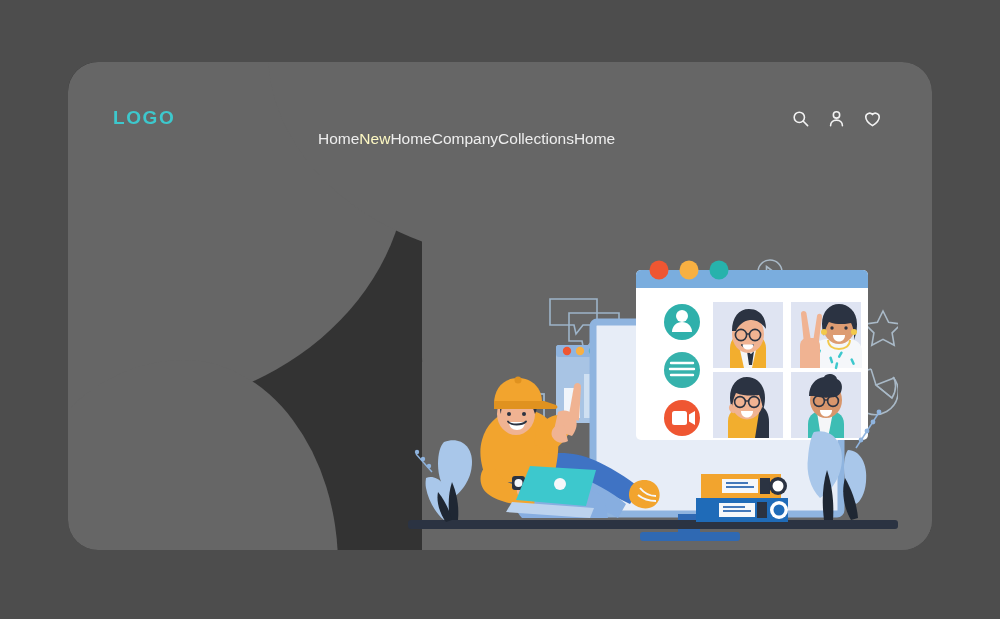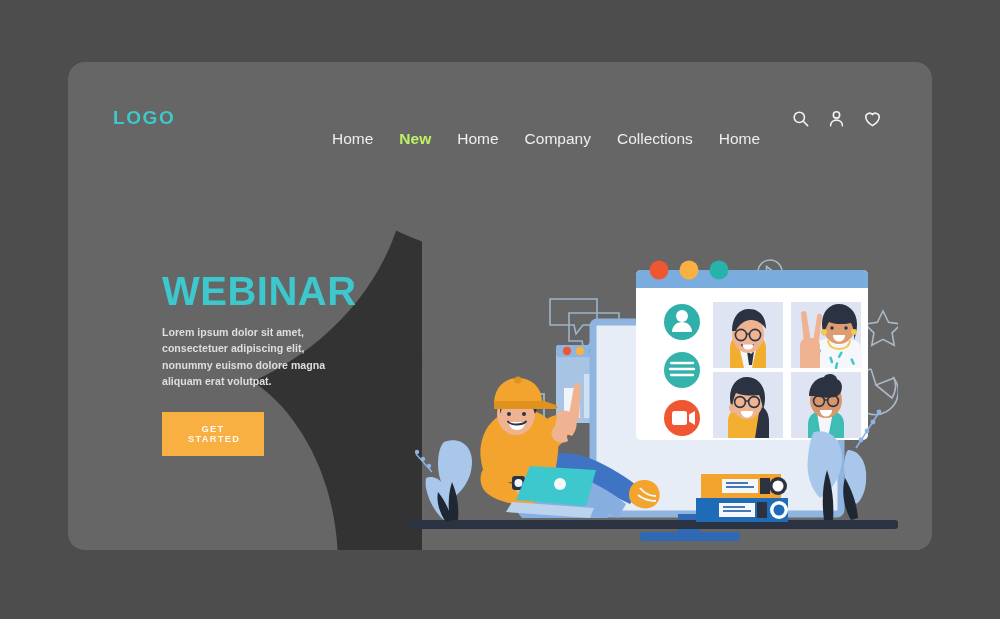--- a/index.html
+++ b/index.html
@@ -19,21 +19,21 @@
     background: #4d4d4d;
   }
 
   
   #card {
     position: absolute;
     left: 68px;
     top: 62px;
     width: 864px;
     height: 488px;
-    border-radius: 16px;
+    border-radius: 30px;
     overflow: hidden;
     background: #333333;
   }
 
   
   .blob {
     position: absolute;
     background: #666666;
     pointer-events: none;
   }
@@ -98,32 +98,31 @@
   #logo {
     position: absolute;
     left: 45px;
     color: #3dc8cd;
     font-size: 19px;
     font-weight: bold;
     letter-spacing: 1.6px;
   }
   #nav {
     position: absolute;
-    left: 264px;
+    left: 250px;
     display: flex;
-    gap: 26px;
     align-items: baseline;
   }
   .nav-item {
     color: #eeeeee;
     font-size: 15.5px;
     text-decoration: none;
     white-space: nowrap;
   }
-  .nav-item.active { font-weight: bold; color: #bef264; margin-top: 41px; }
+  .nav-item.active { font-weight: normal; color: #fef9c3; margin-top: 41px; }
 
   #header-icons {
     position: absolute;
     right: 50px;
     display: flex;
     gap: 17px;
     align-items: center;
   }
   .hicon { width: 19px; height: 19px; display: block; }
 
@@ -217,25 +216,20 @@
           </svg>
         </span>
         <span>
           <svg class="hicon" viewBox="0 0 24 24" fill="none" stroke="#f2f2f2" stroke-width="2" stroke-linejoin="round">
             <path d="M12 21s-8.5-5.3-8.5-11A4.8 4.8 0 0 1 12 7a4.8 4.8 0 0 1 8.5 3c0 5.7-8.5 11-8.5 11z"></path>
           </svg>
         </span>
       </div>
     </div>
 
-    <div id="hero">
-      <h1 id="hero-title">WEBINAR</h1>
-      <p id="hero-sub">Lorem ipsum dolor sit amet, consectetuer adipiscing elit, nonummy euismo dolore magna aliquam erat volutpat.</p>
-      <button id="cta">GET STARTED</button>
-    </div>
 
     <div id="illo">
       <svg width="490" height="370" viewBox="0 0 490 370" xmlns="http://www.w3.org/2000/svg">
 
         <g fill="none" stroke="#9db4c9" stroke-width="1.6">
           <path d="M142 117h47v26h-14l-7 9-2-9h-24z"></path>
           <path d="M161 131h50v28h-27l-8 10-2-10h-13z"></path>
         </g>
 
         <g fill="none" stroke="#9db4c9" stroke-width="1.8">

